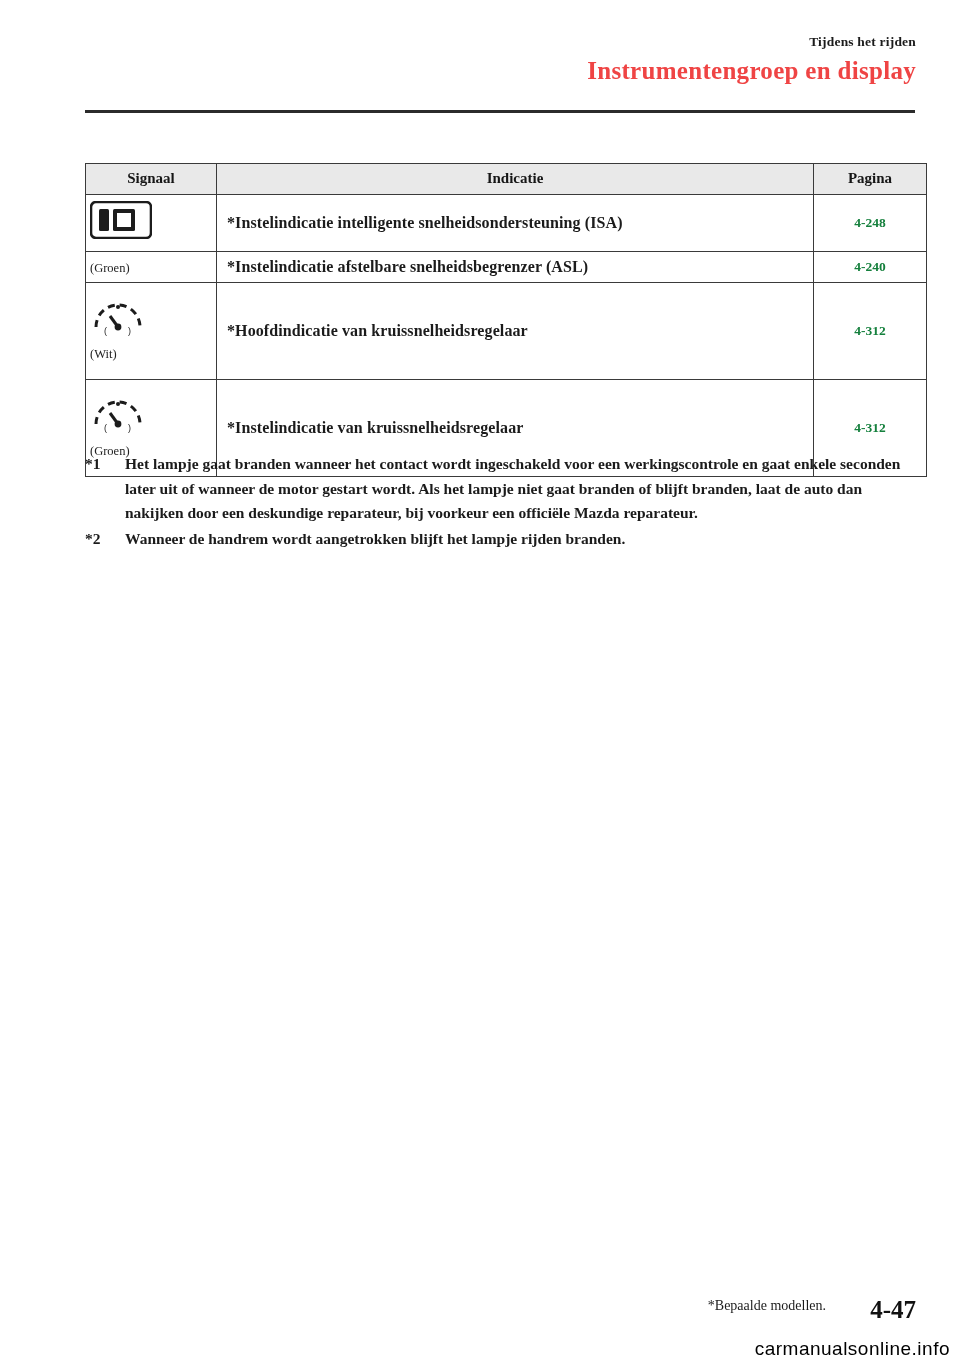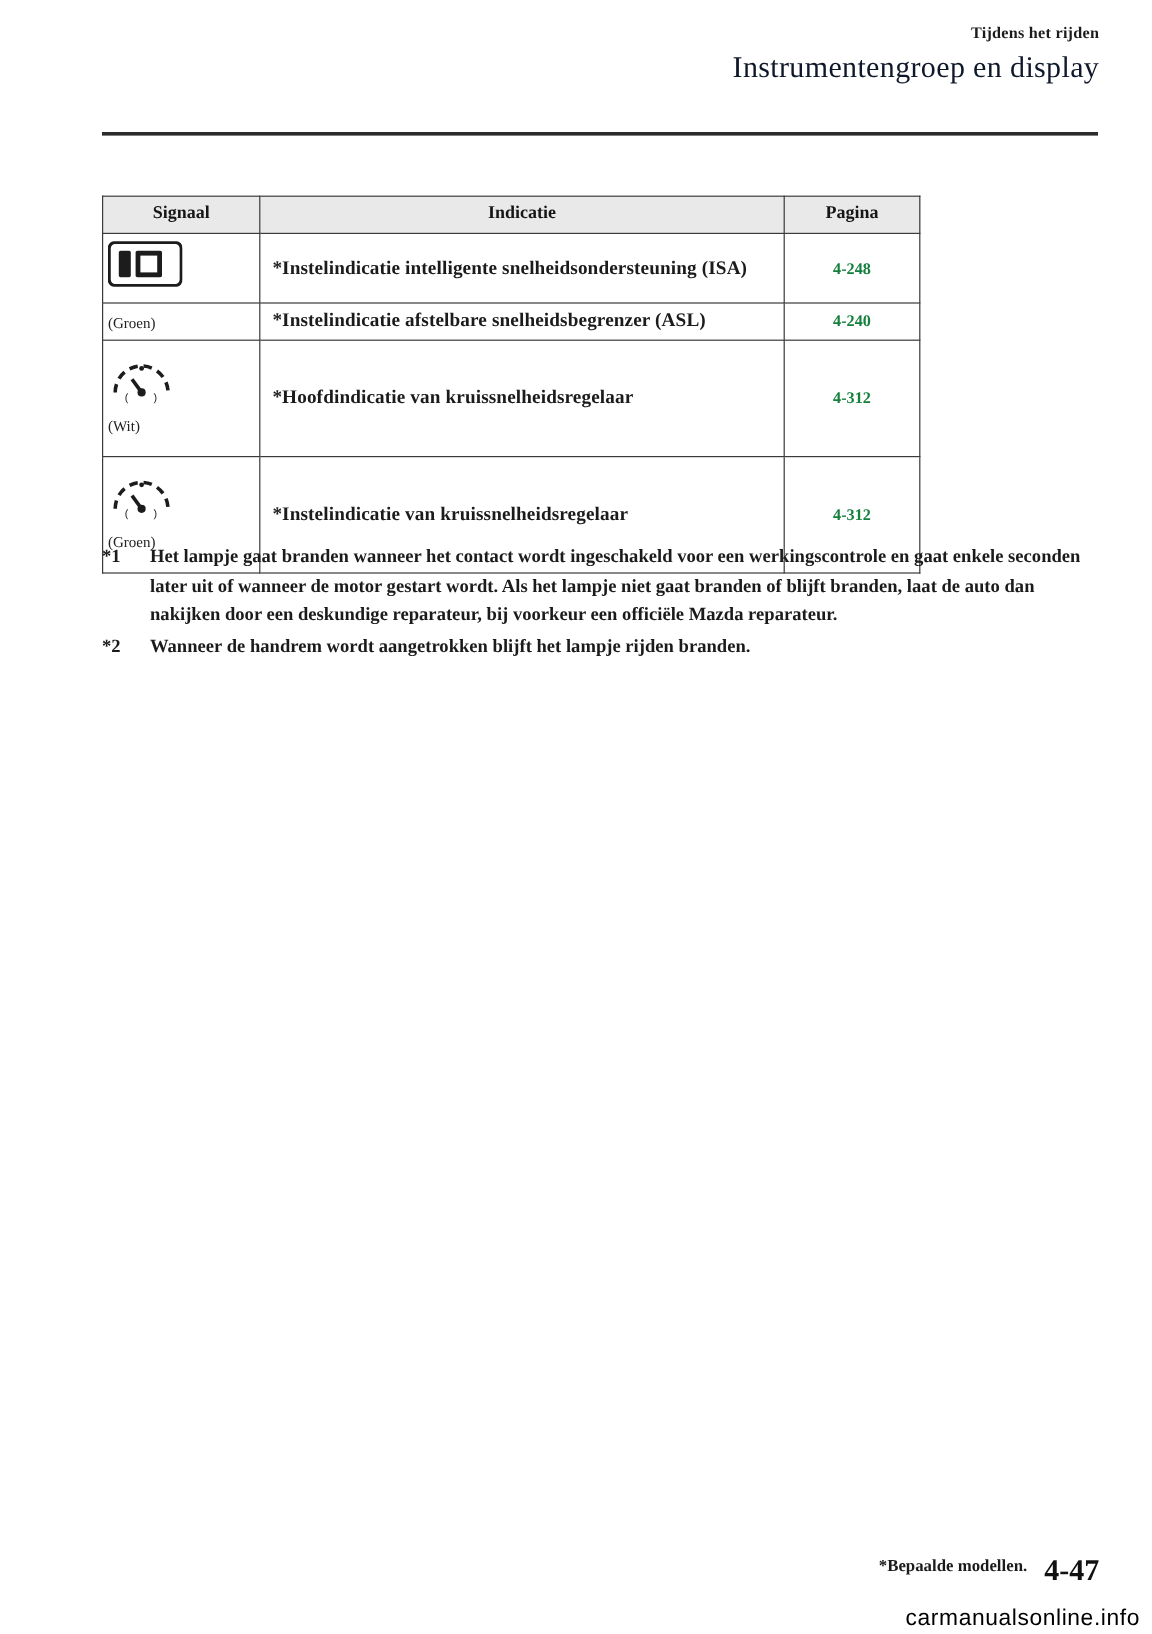--- a/index.html
+++ b/index.html
@@ -18,53 +18,53 @@
   .page {
     position: absolute;
     left: 0; top: 0;
     width: 960px;
     height: 1362px;
   }
   
   .header {
     position: absolute;
     left: 0;
-    top: 20px;
+    top: 34px;
     width: 960px;
     text-align: right;
     padding-right: 44px;
     box-sizing: border-box;
   }
   .header-eyebrow {
     font-size: 13.5px;
     font-weight: bold;
     letter-spacing: 0.2px;
     color: #1c1c1c;
     margin-bottom: 7px;
   }
   .header-title {
     font-size: 25px;
-    font-weight: normal;
+    font-weight: bold;
     letter-spacing: 0.3px;
-    color: #0f172a;
+    color: #ef4444;
   }
   .header-rule {
     position: absolute;
     left: 85px;
     top: 110px;
     width: 830px;
     height: 3px;
     background: #2b2b2b;
   }
   
   .table {
     position: absolute;
     left: 85px;
     top: 163px;
-    width: 682px;
+    width: 842px;
     border-collapse: collapse;
     border: 1.4px solid #3a3a3a;
   }
   .table td, .table th {
     border: 1.2px solid #3a3a3a;
     vertical-align: middle;
   }
   .thead-cell {
     background: #e9e9e9;
     text-align: center;
@@ -125,24 +125,24 @@
     width: 40px;
     flex: 0 0 40px;
     font-weight: bold;
   }
   .fn-text {
     flex: 1 1 auto;
   }
   
   .footer-note {
     position: absolute;
-    right: 104px;
+    right: 134px;
     bottom: 48px;
     font-size: 14px;
-    font-weight: bold;
+    font-weight: normal;
     color: #1b1b1b;
   }
   .footer-page {
     position: absolute;
     right: 44px;
     bottom: 38px;
     font-size: 25px;
     font-weight: bold;
     color: #111;
   }

